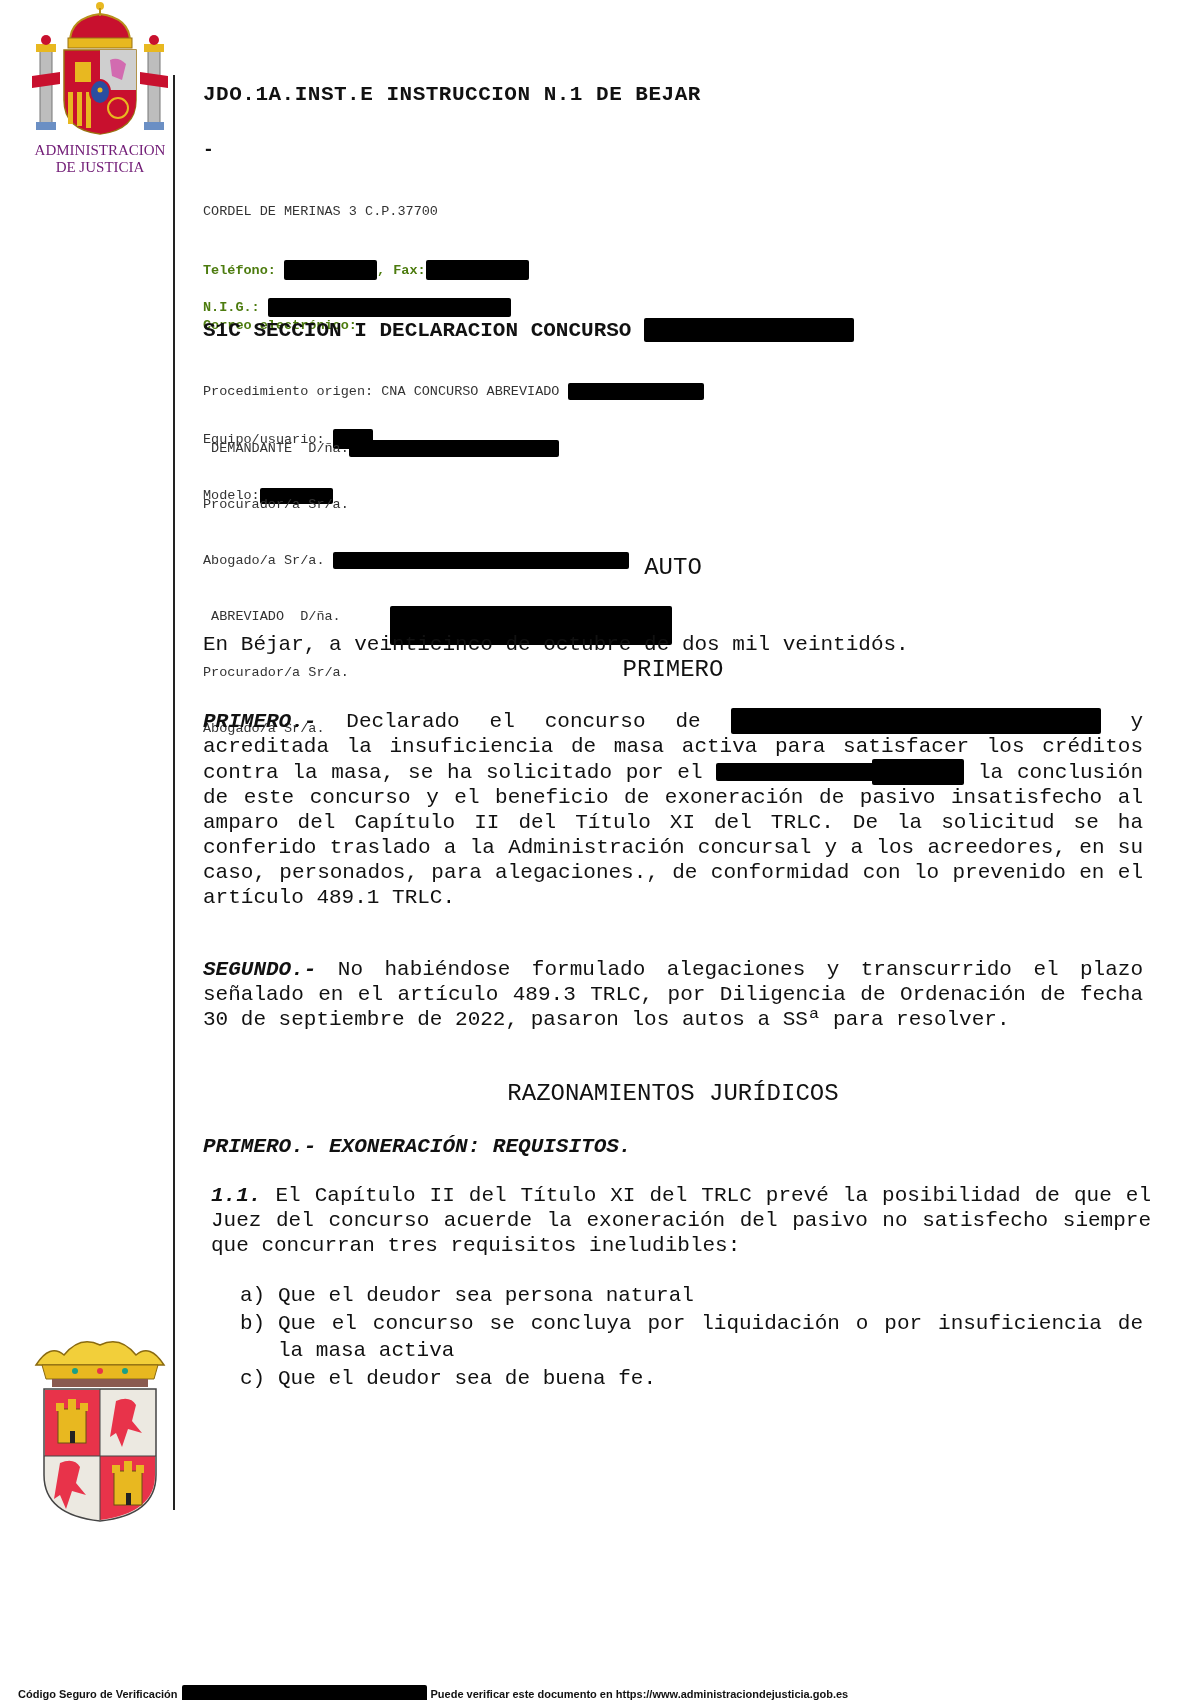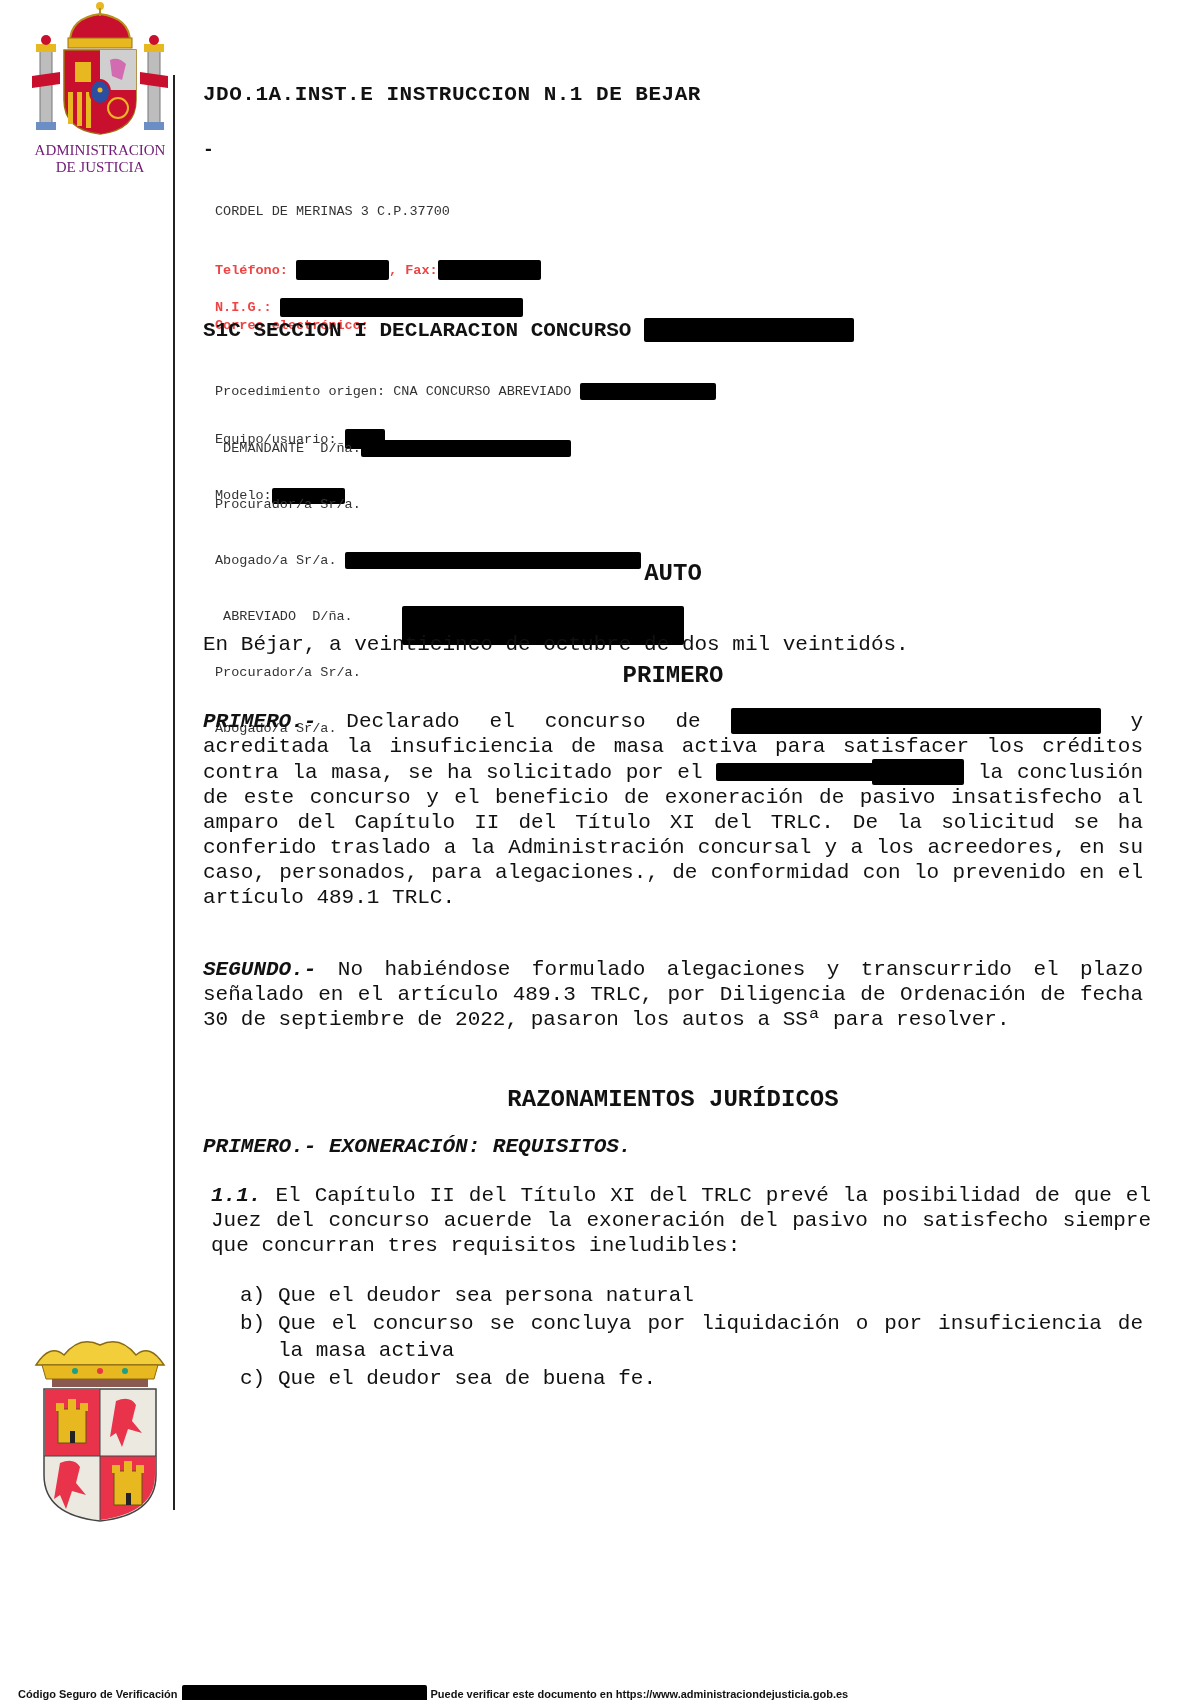--- a/index.html
+++ b/index.html
@@ -10,27 +10,27 @@
 
   .vline { position: absolute; left: 173px; top: 75px; width: 2px; height: 1435px; background: #222; }
 
   .logo-es { position: absolute; left: 30px; top: 0px; width: 140px; height: 180px; }
   .logo-es-label { position: absolute; left: 20px; top: 142px; width: 160px; text-align: center; font-size: 15px; line-height: 17px; color: #701a75; }
   .logo-cyl { position: absolute; left: 30px; top: 1325px; width: 140px; height: 200px; }
 
   .abs { position: absolute; white-space: pre; }
   .court { left: 203px; top: 83px; font-size: 21px; font-weight: bold; letter-spacing: 0.5px; }
   .dash  { left: 203px; top: 140px; font-size: 18px; font-weight: bold; }
-  .small { font-size: 13.5px; line-height: 18.7px; color: #333; margin-left: 12px; }
-  .small b { color: #ef4444; }
+  .small { font-size: 13.5px; line-height: 18.7px; color: #333; }
+  .small b { color: #4d7c0f; }
   .redact { display: inline-block; background: #000; border-radius: 2px; vertical-align: middle; }
 
   .s1c { left: 203px; top: 318px; font-size: 21px; font-weight: bold; }
 
-  .title { position: absolute; left: 203px; width: 940px; text-align: center; font-weight: bold; font-size: 24px; margin-top: 6px; }
+  .title { position: absolute; left: 203px; width: 940px; text-align: center; font-weight: normal; font-size: 24px; }
   .body { position: absolute; left: 203px; width: 940px; font-size: 21px; line-height: 25px; text-align: justify; text-align-last: left; }
   .body p { margin: 0; }
   .body b { font-weight: bold; font-style: italic; }
 
   .list { position: absolute; left: 240px; width: 903px; font-size: 21px; line-height: 27.5px; }
   .list .li { display: flex; }
   .list .marker { width: 38px; flex: none; }
   .list .txt { flex: 1; text-align: justify; text-align-last: left; }
 
   .footer { position: absolute; left: 18px; top: 1685px; font-size: 11px; font-weight: bold; white-space: nowrap; }

